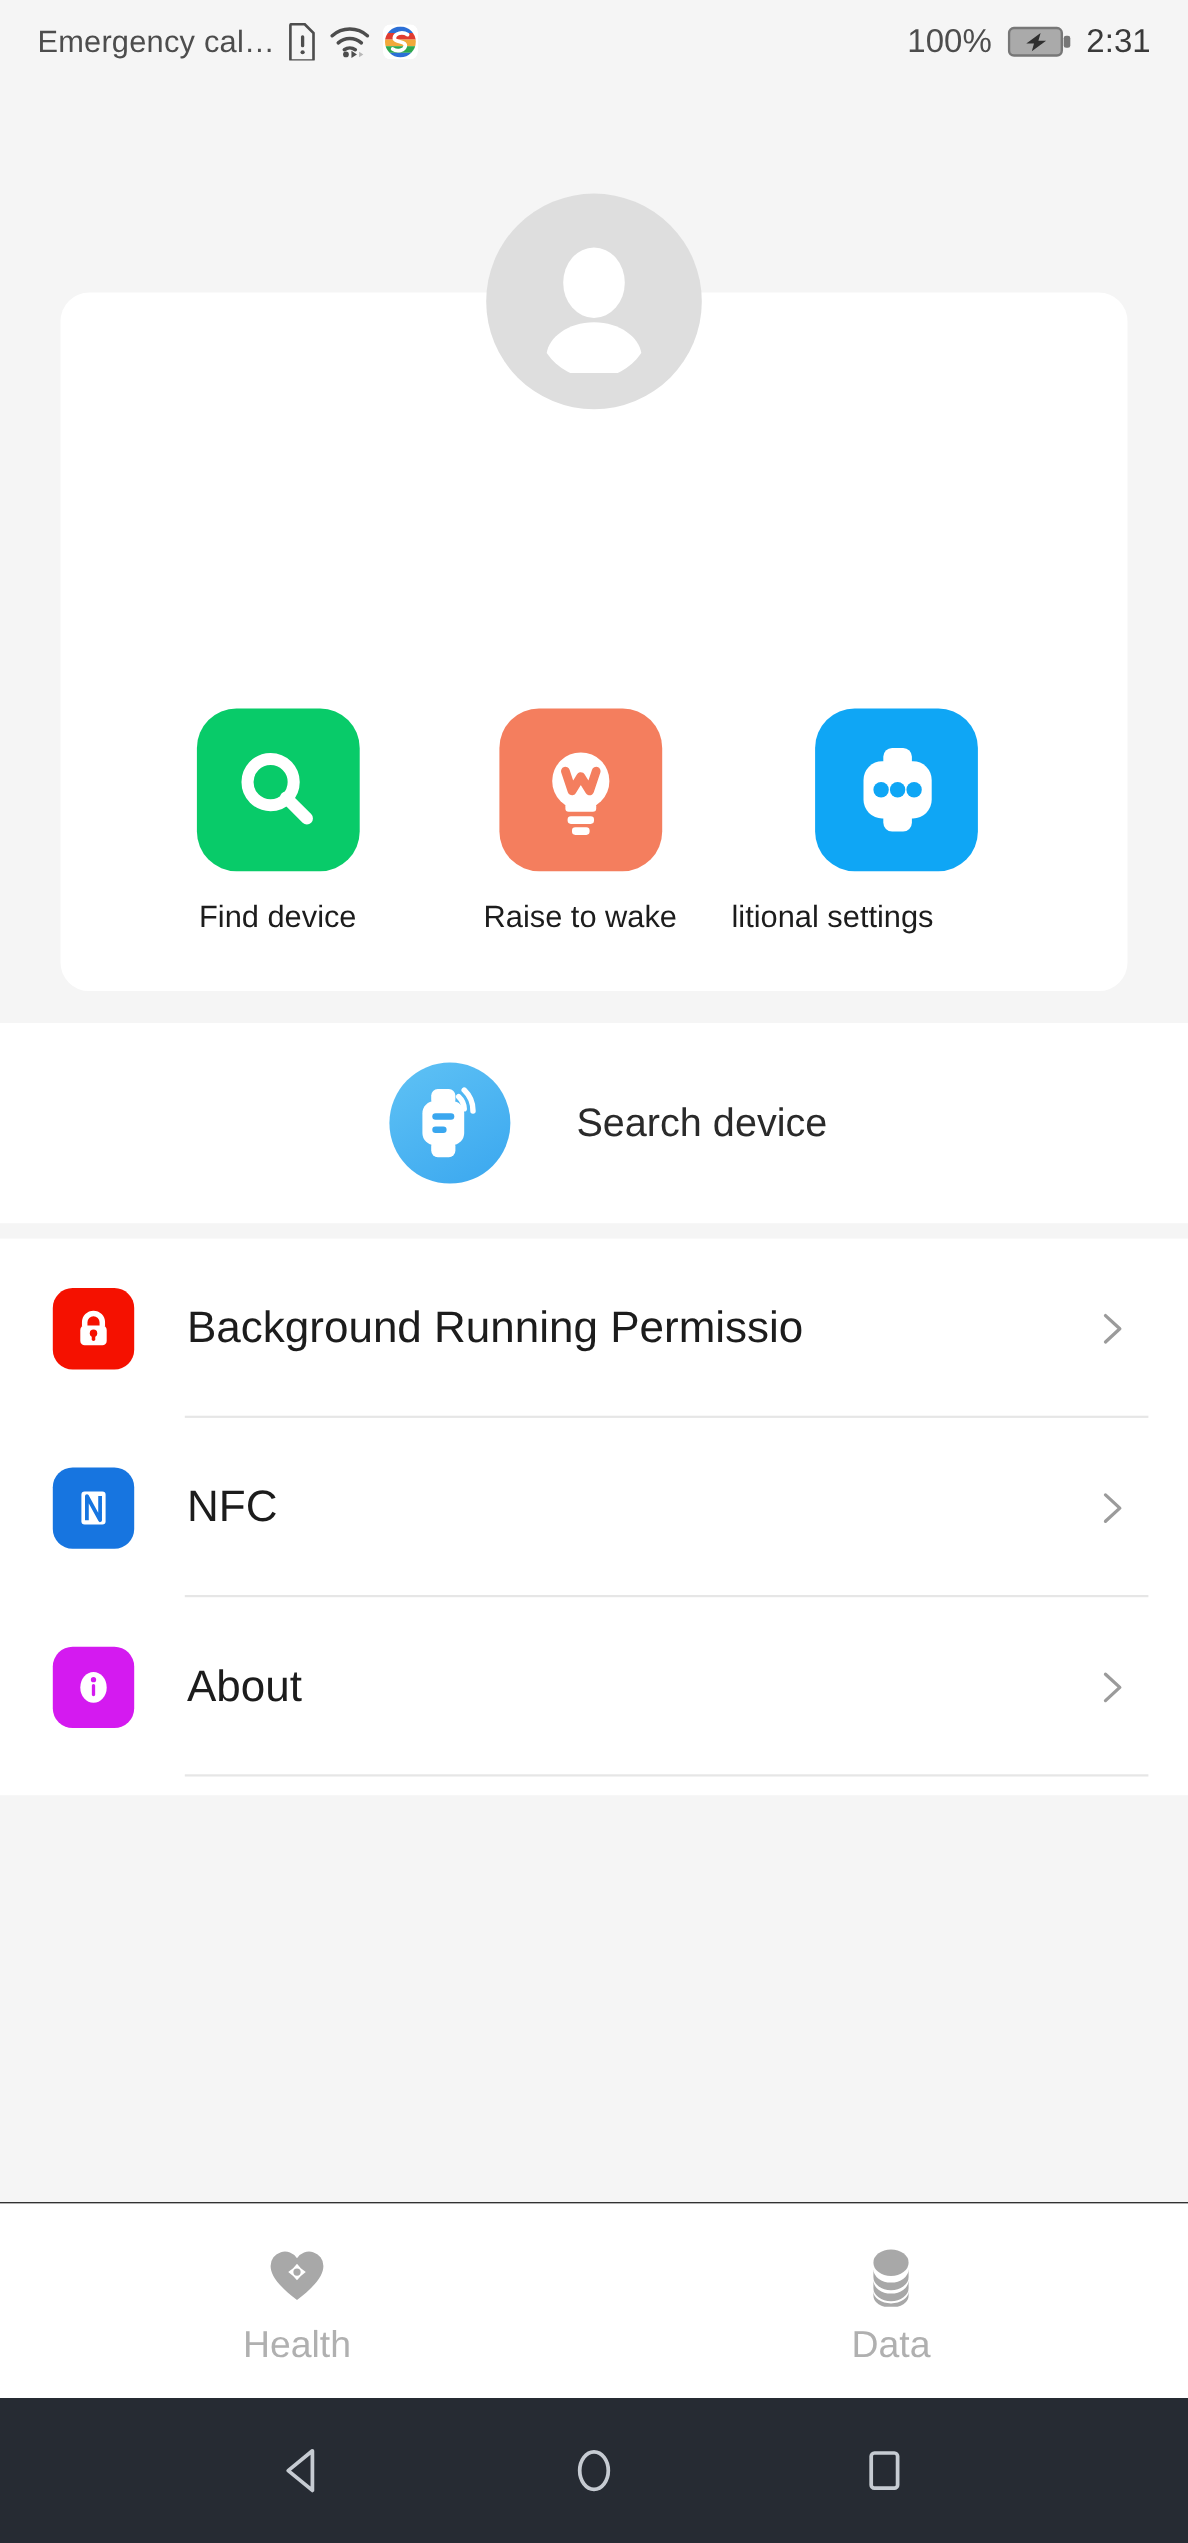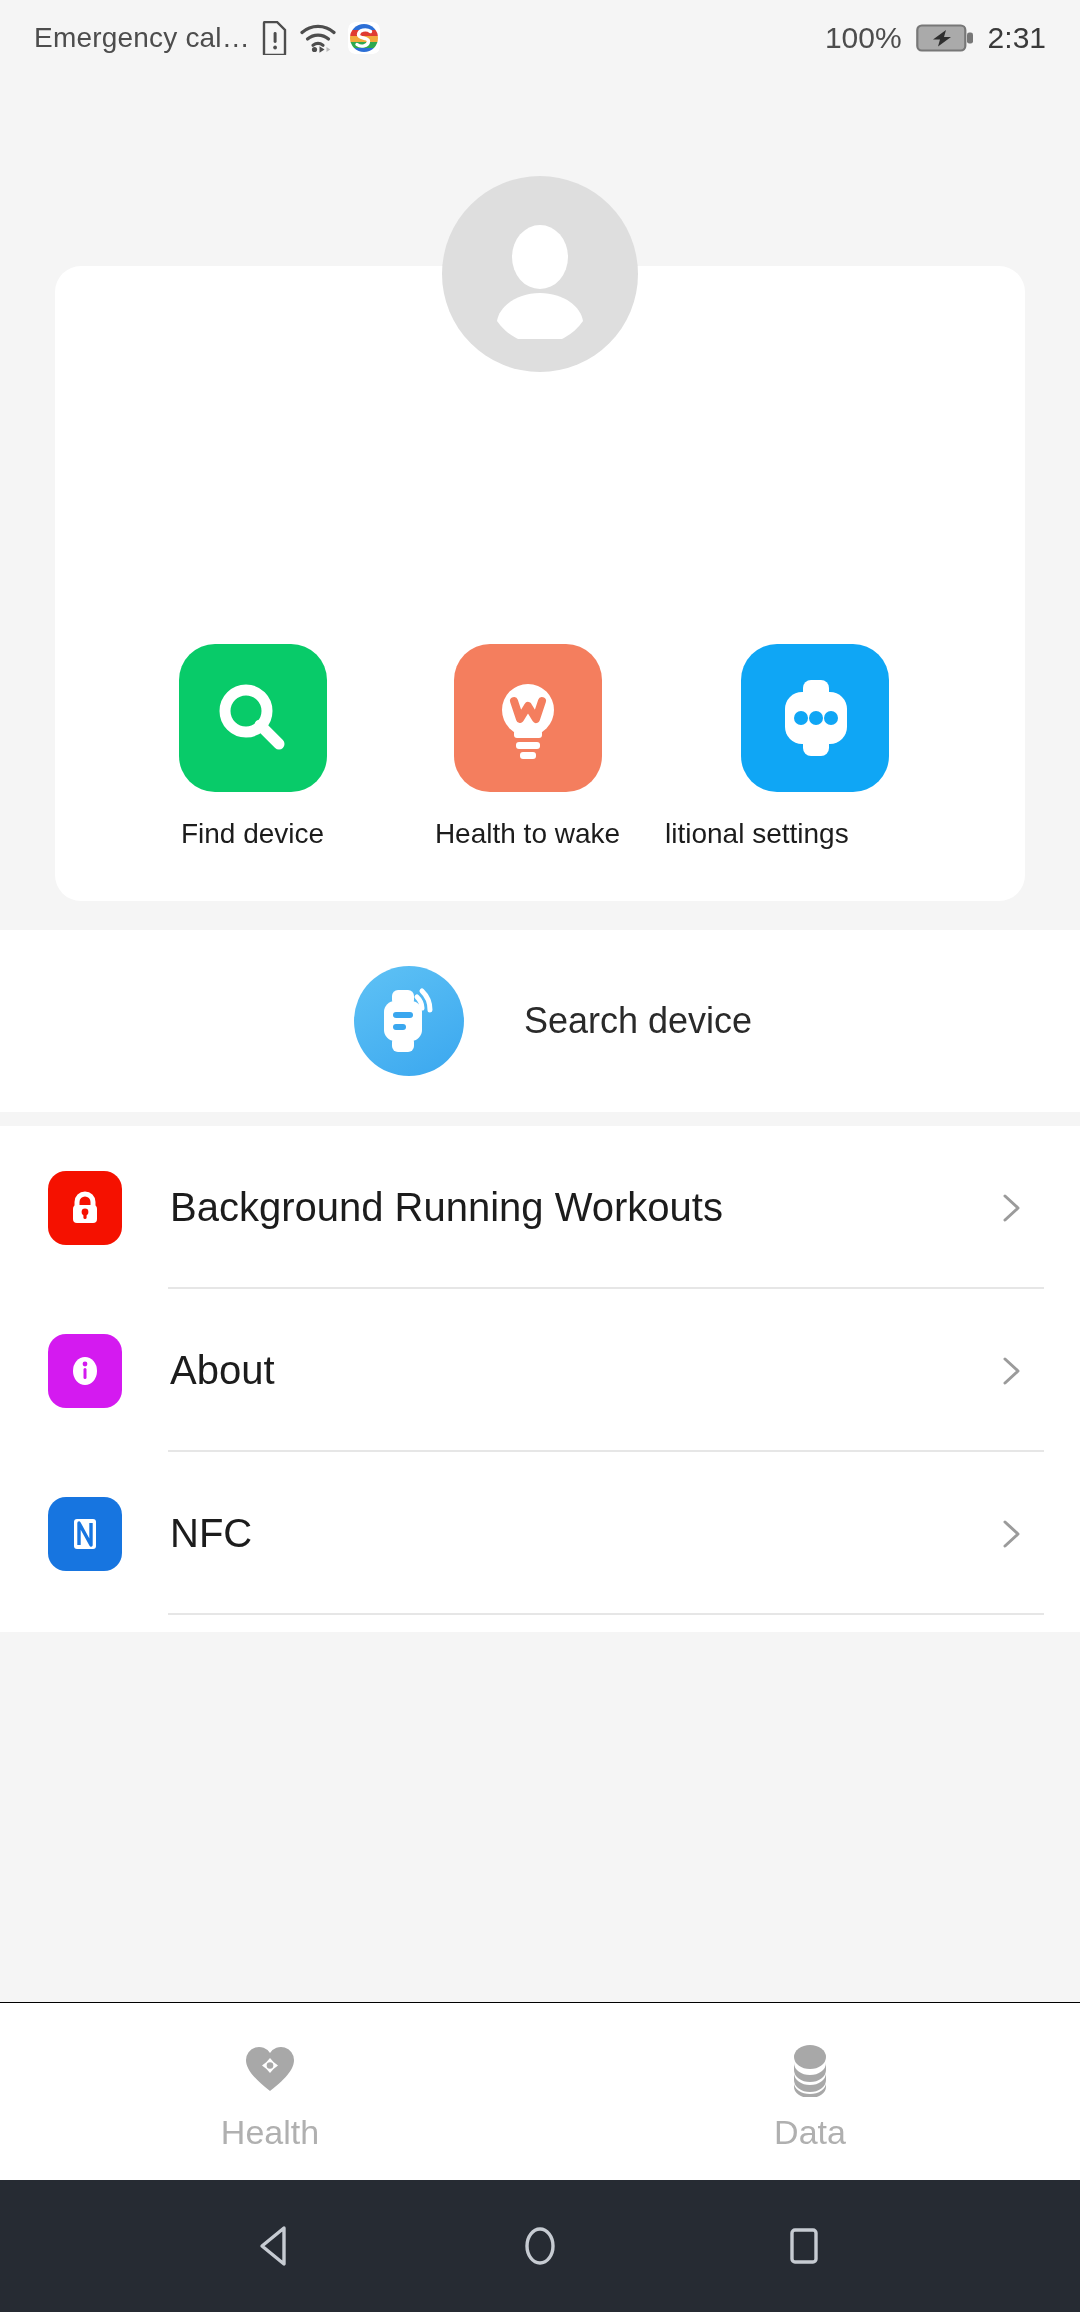--- a/index.html
+++ b/index.html
@@ -201,21 +201,21 @@
     <div class="quick">
       <div class="quick-tile" style="background:#F47E5E">
         <svg width="92" height="92" viewBox="0 0 92 92">
           <circle cx="46" cy="38" r="26" fill="#ffffff"></circle>
           <rect x="32" y="58" width="28" height="8" rx="3" fill="#ffffff"></rect>
           <rect x="34" y="70" width="24" height="7" rx="3" fill="#ffffff"></rect>
           <rect x="38" y="80" width="16" height="7" rx="3" fill="#ffffff"></rect>
           <path d="M32 29 L38 47 L46 34 L54 47 L60 29" fill="none" stroke="#F47E5E" stroke-width="8" stroke-linecap="round" stroke-linejoin="round"></path>
         </svg>
       </div>
-      <div class="quick-label">Health to wake</div>
+      <div class="quick-label">Raise to wake</div>
     </div>
 
     <div class="quick clip">
       <div class="quick-tile" style="background:#0FA6F5">
         <svg width="92" height="92" viewBox="0 0 92 92">
           <rect x="34" y="8" width="26" height="22" rx="8" fill="#ffffff"></rect>
           <rect x="34" y="62" width="26" height="22" rx="8" fill="#ffffff"></rect>
           <rect x="16" y="20" width="62" height="52" rx="17" fill="#ffffff"></rect>
           <circle cx="32" cy="46" r="7" fill="#0FA6F5"></circle>
           <circle cx="47" cy="46" r="7" fill="#0FA6F5"></circle>
@@ -247,54 +247,54 @@
 
   <div class="row">
     <div class="row-tile" style="background:#F51100">
       <svg width="44" height="44" viewBox="0 0 44 44">
         <path d="M14 20 v-4 a8 8 0 0 1 16 0 v4" fill="none" stroke="#ffffff" stroke-width="5"></path>
         <rect x="10" y="19" width="24" height="18" rx="4" fill="#ffffff"></rect>
         <circle cx="22" cy="26" r="3.4" fill="#F51100"></circle>
         <rect x="20.4" y="26" width="3.2" height="7" rx="1.6" fill="#F51100"></rect>
       </svg>
     </div>
-    <div class="row-label">Background Running Workouts</div>
+    <div class="row-label">Background Running Permissio</div>
+    <span class="chev">
+      <svg width="34" height="34" viewBox="0 0 34 34">
+        <path d="M11 5 L24 17 L11 29" fill="none" stroke="#9b9b9b" stroke-width="3" stroke-linecap="round" stroke-linejoin="round"></path>
+      </svg>
+    </span>
+    <div class="divider"></div>
+  </div>
+
+  <div class="row">
+    <div class="row-tile" style="background:#1775E0">
+      <svg width="44" height="44" viewBox="0 0 44 44">
+        <rect x="11" y="7" width="22" height="30" rx="3" fill="#ffffff"></rect>
+        <path d="M16 33 V11 l12 22 V11" fill="none" stroke="#1775E0" stroke-width="3.4" stroke-linejoin="round"></path>
+      </svg>
+    </div>
+    <div class="row-label">NFC</div>
     <span class="chev">
       <svg width="34" height="34" viewBox="0 0 34 34">
         <path d="M11 5 L24 17 L11 29" fill="none" stroke="#9b9b9b" stroke-width="3" stroke-linecap="round" stroke-linejoin="round"></path>
       </svg>
     </span>
     <div class="divider"></div>
   </div>
 
   <div class="row">
     <div class="row-tile" style="background:#D41AF0">
       <svg width="44" height="44" viewBox="0 0 44 44">
         <ellipse cx="22" cy="22" rx="12" ry="14" fill="#ffffff"></ellipse>
         <circle cx="22" cy="15" r="2.4" fill="#D41AF0"></circle>
         <rect x="20.5" y="19" width="3" height="11" rx="1.5" fill="#D41AF0"></rect>
       </svg>
     </div>
     <div class="row-label">About</div>
-    <span class="chev">
-      <svg width="34" height="34" viewBox="0 0 34 34">
-        <path d="M11 5 L24 17 L11 29" fill="none" stroke="#9b9b9b" stroke-width="3" stroke-linecap="round" stroke-linejoin="round"></path>
-      </svg>
-    </span>
-    <div class="divider"></div>
-  </div>
-
-  <div class="row">
-    <div class="row-tile" style="background:#1775E0">
-      <svg width="44" height="44" viewBox="0 0 44 44">
-        <rect x="11" y="7" width="22" height="30" rx="3" fill="#ffffff"></rect>
-        <path d="M16 33 V11 l12 22 V11" fill="none" stroke="#1775E0" stroke-width="3.4" stroke-linejoin="round"></path>
-      </svg>
-    </div>
-    <div class="row-label">NFC</div>
     <span class="chev">
       <svg width="34" height="34" viewBox="0 0 34 34">
         <path d="M11 5 L24 17 L11 29" fill="none" stroke="#9b9b9b" stroke-width="3" stroke-linecap="round" stroke-linejoin="round"></path>
       </svg>
     </span>
     <div class="divider"></div>
   </div>
 
 </div>
 

